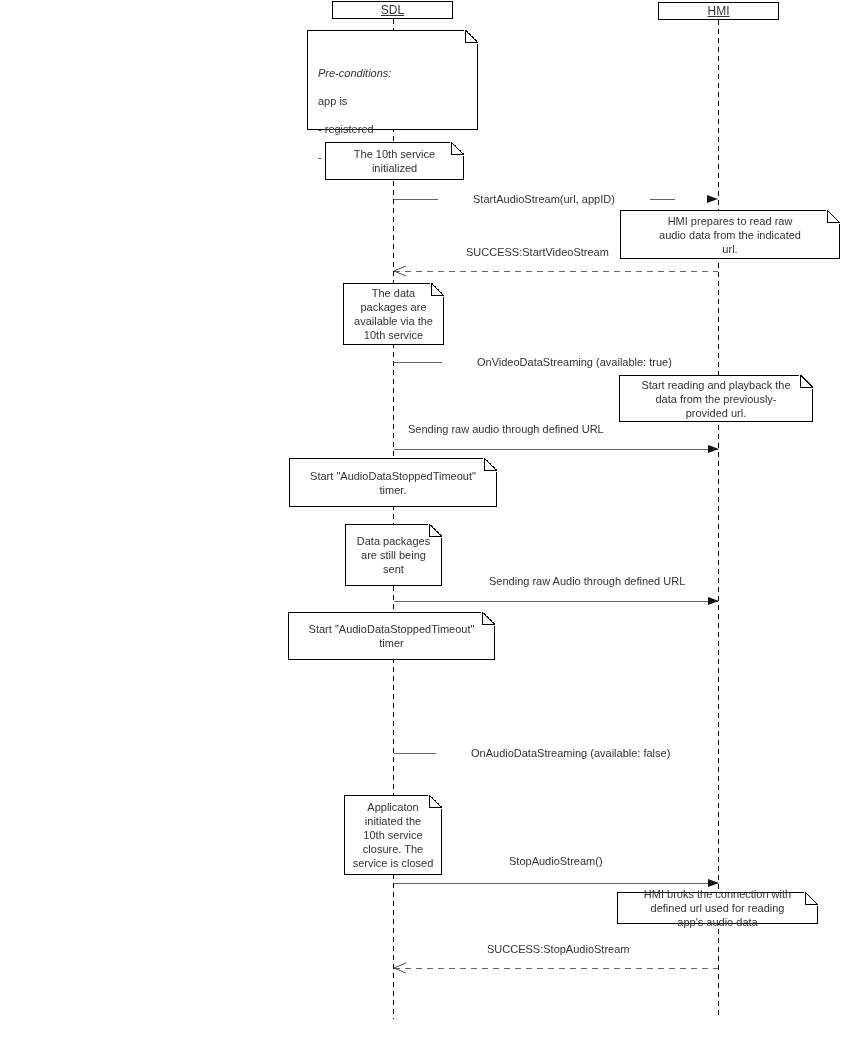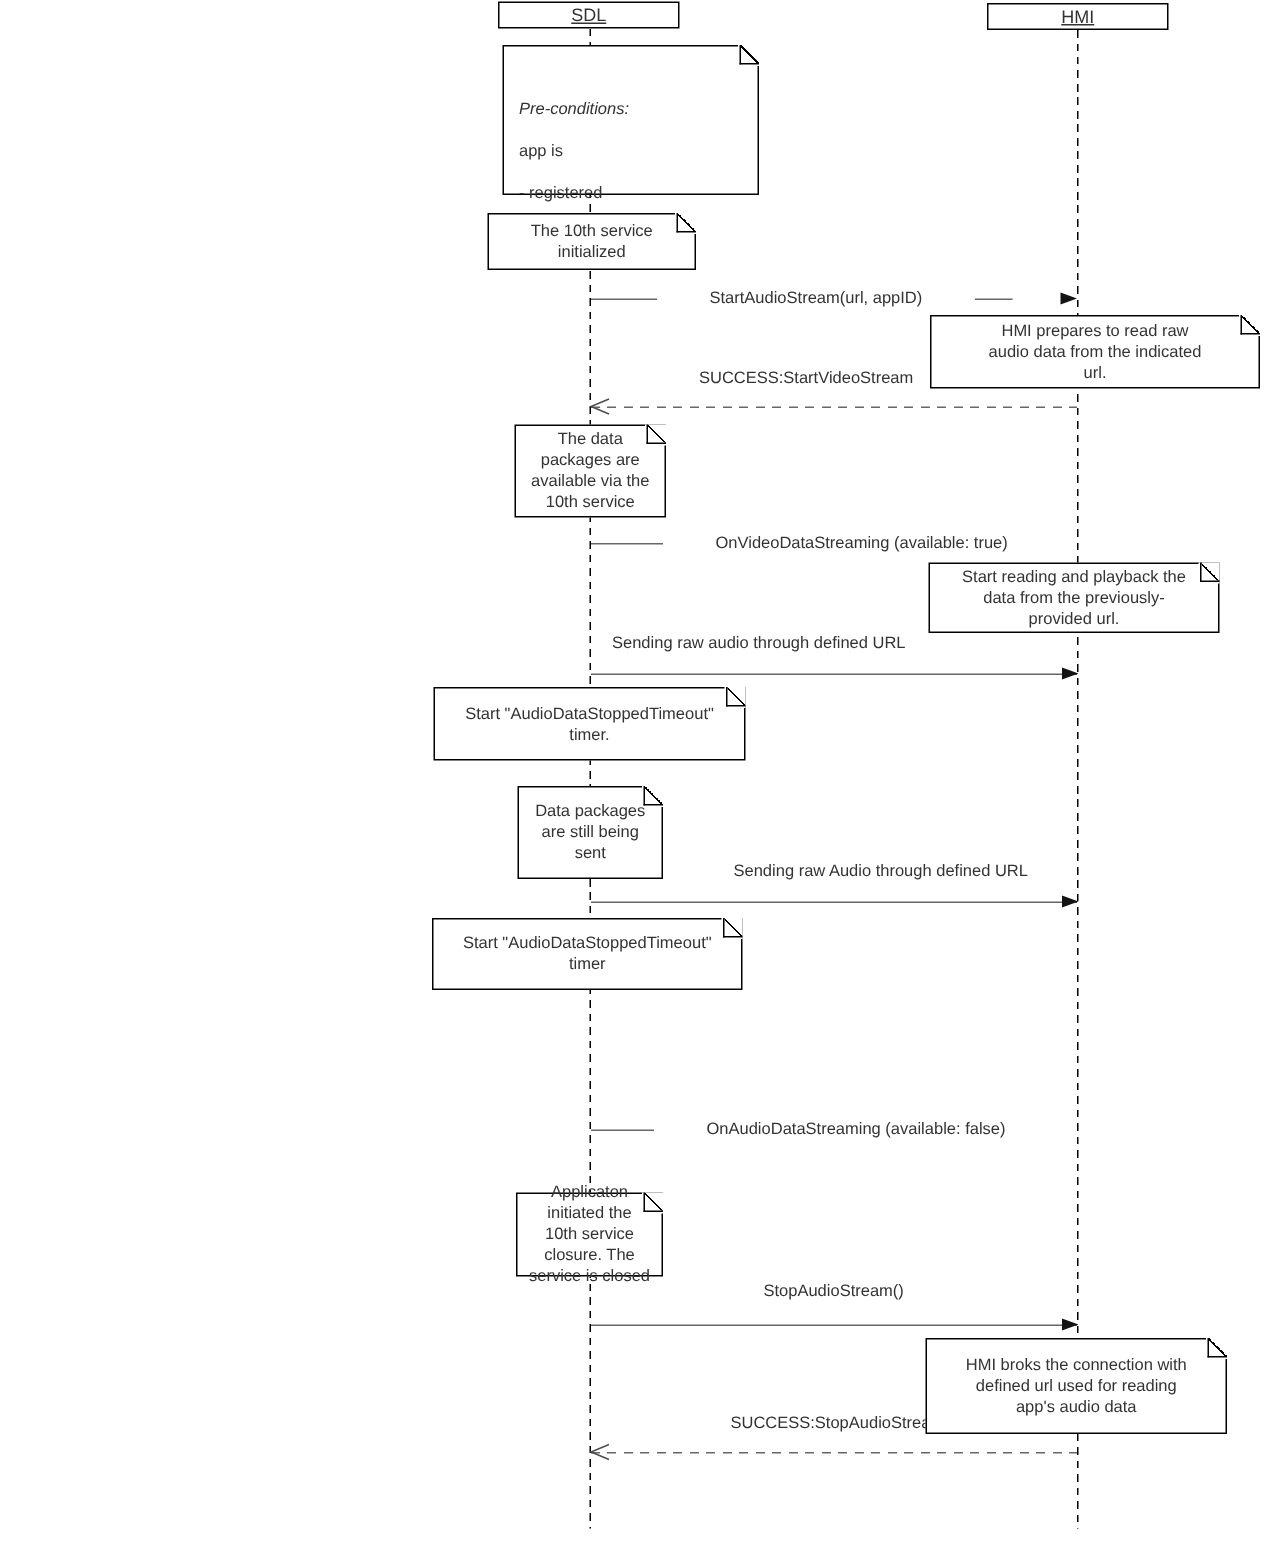--- a/index.html
+++ b/index.html
@@ -34,21 +34,21 @@
   
   .note{position:absolute;box-sizing:border-box;background:#fff;border:1px solid #000;
         display:flex;align-items:center;justify-content:center;}
   .note::before{content:"";position:absolute;top:-1px;right:-1px;width:14px;height:14px;background:#fff;}
   .note::after{content:"";position:absolute;top:-1px;right:-1px;width:13px;height:13px;box-sizing:border-box;
         border-left:1px solid #000;border-bottom:1px solid #000;
         background:linear-gradient(45deg,transparent calc(50% - 1px),#000 calc(50% - 1px) calc(50% + 0px),transparent calc(50% + 0px));}
   .note-text{font-size:11px;line-height:14px;text-align:center;white-space:pre-line;width:100%;}
   .note-text.left{text-align:left;padding:0 0 0 10px;box-sizing:border-box;}
   .italic{font-style:italic;}
-  .pre-note{align-items:flex-start;margin-left:28px;}
+  .pre-note{align-items:flex-start;}
   .pre-note .note-text{padding-top:21px;}
 </style>
 </head>
 <body>
 
 <div class="diagram">
 
   <div class="lifeline" style="left:393px;top:19px;height:1000px"></div>
   <div class="lifeline" style="left:718px;top:20px;height:999px"></div>
 
@@ -137,42 +137,42 @@
 are still being
 sent</div>
   </div>
 
   <div class="note" style="left:288px;top:612px;width:207px;height:48px">
     <div class="note-text">Start "AudioDataStoppedTimeout"
 timer</div>
   </div>
 
 
-  <div class="note" style="left:344px;top:795px;width:98px;height:56px">
+  <div class="note" style="left:344px;top:795px;width:98px;height:80px">
     <div class="note-text">Applicaton
 initiated the
 10th service
 closure. The
 service is closed</div>
   </div>
 
   <div class="note" style="left:620px;top:210px;width:220px;height:49px">
     <div class="note-text">HMI prepares to read raw
 audio data from the indicated
 url.</div>
   </div>
 
   <div class="note" style="left:619px;top:375px;width:194px;height:47px">
     <div class="note-text">Start reading and playback the
 data from the previously-
 provided url.</div>
   </div>
 
 
-  <div class="note" style="left:617px;top:892px;width:201px;height:64px">
+  <div class="note" style="left:617px;top:892px;width:201px;height:32px">
     <div class="note-text">HMI broks the connection with
 defined url used for reading
 app's audio data</div>
   </div>
 
   <div class="actor" style="left:332px;top:1px;width:121px">
     <span class="actor-label">SDL</span>
   </div>
   <div class="actor" style="left:658px;top:2px;width:121px">
     <span class="actor-label">HMI</span>

